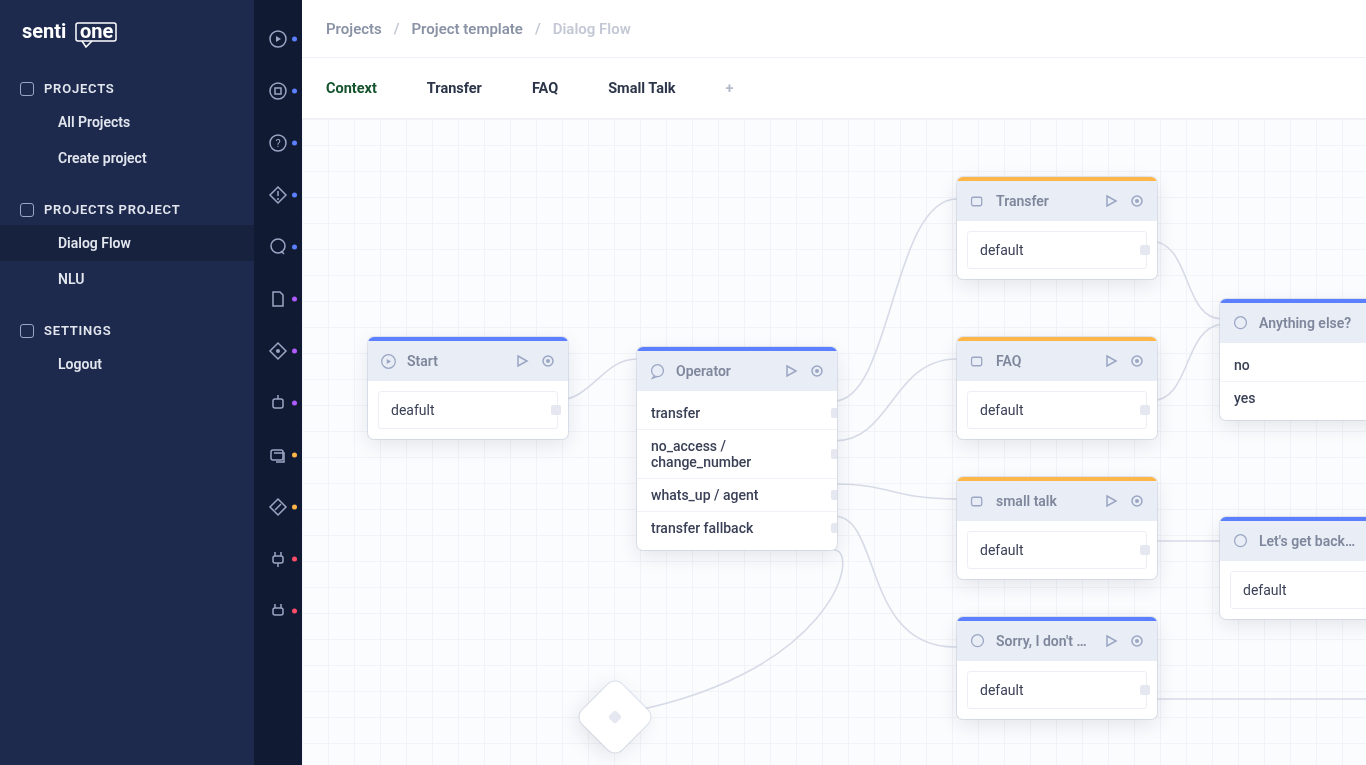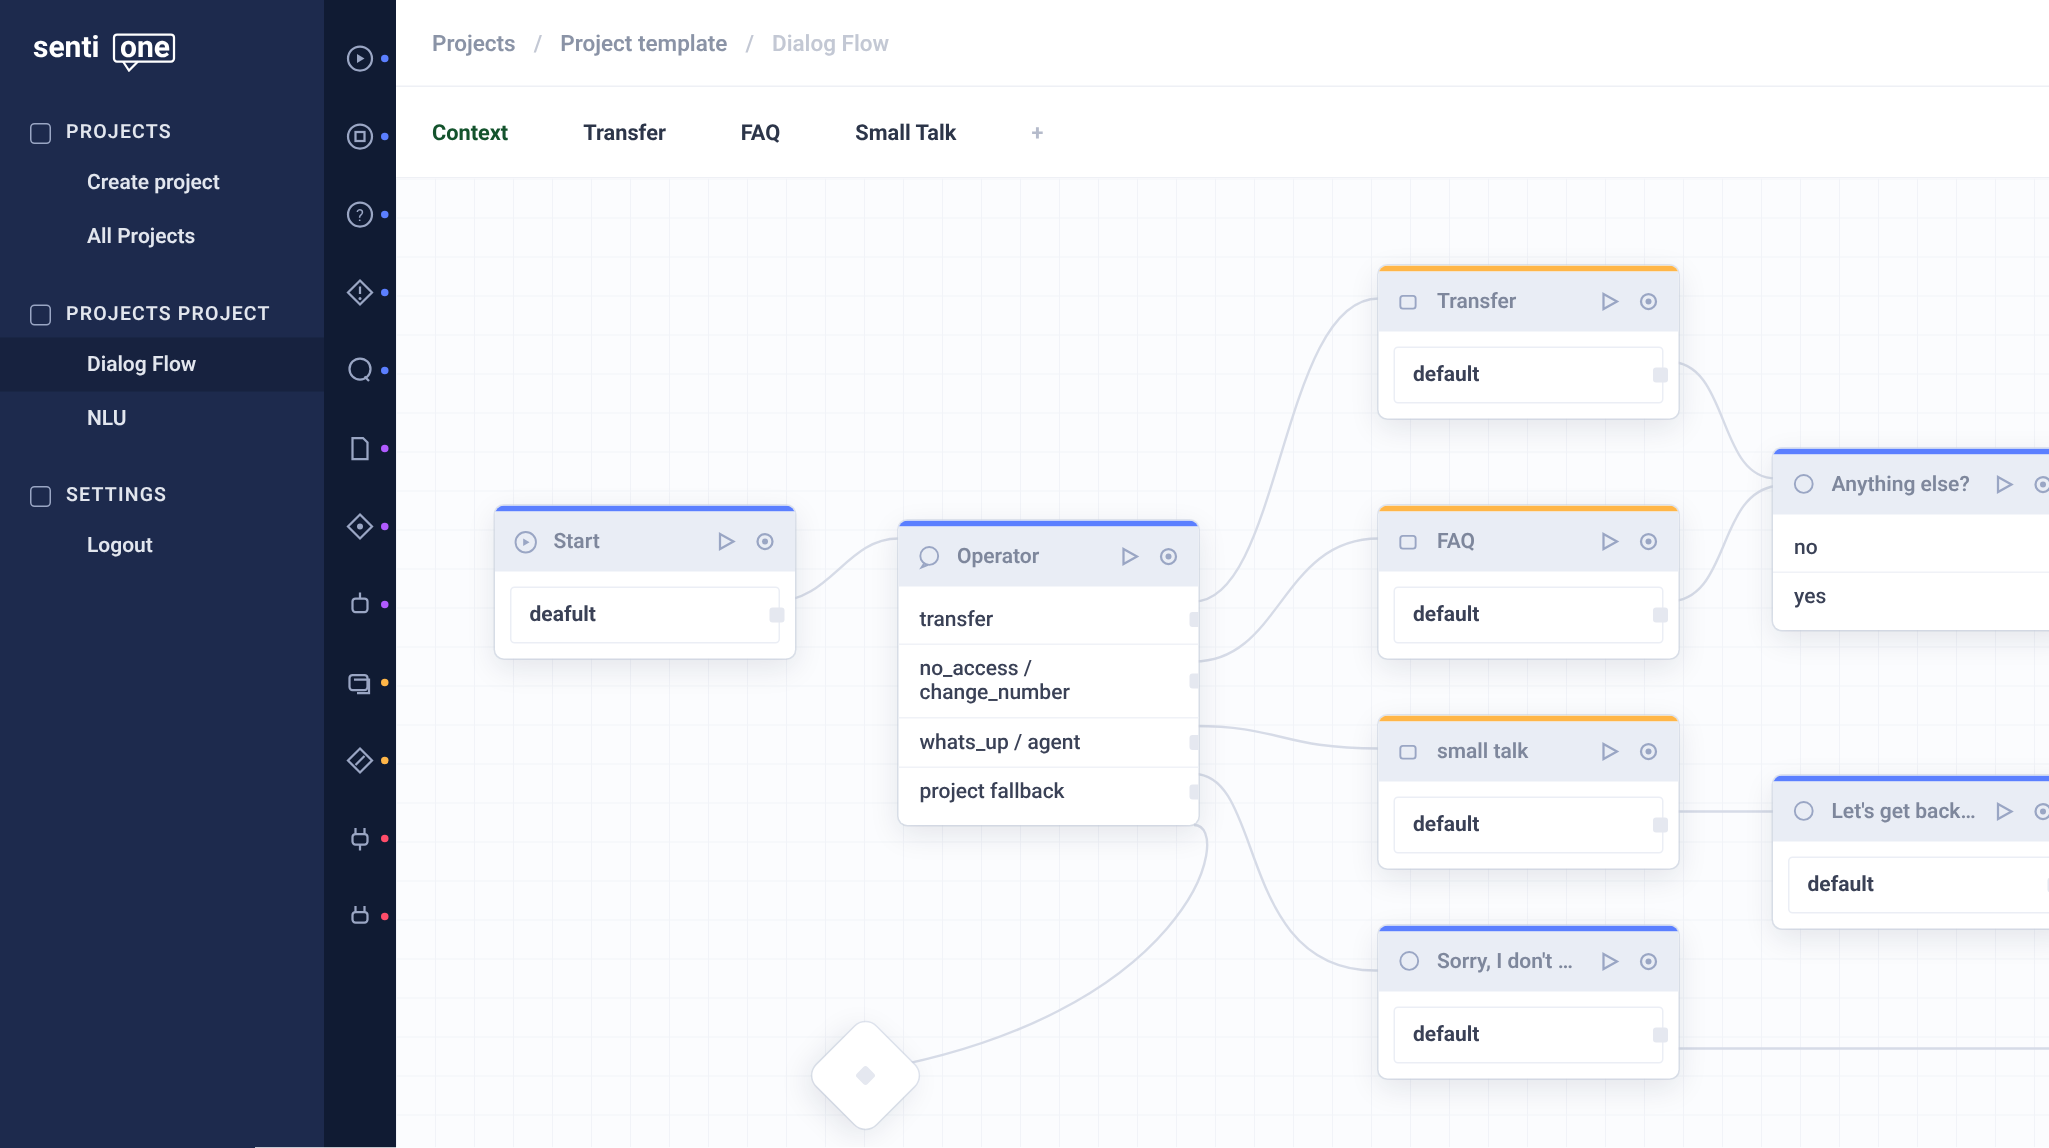--- a/index.html
+++ b/index.html
@@ -1,19 +1,19 @@
 <!DOCTYPE html>
 <html><head>
 <meta charset="utf-8">
 <style>
   *{box-sizing:border-box;margin:0;padding:0;font-family:-apple-system,BlinkMacSystemFont,"Segoe UI",Roboto,sans-serif}
   body{display:flex;height:765px;width:1366px;overflow:hidden;background:#fff}
   
   
-  .sidebar-main{width:216px;background:#1D2A4D;color:#fff;flex-shrink:0;display:flex;flex-direction:column;padding-top:20px}
+  .sidebar-main{width:254px;background:#1D2A4D;color:#fff;flex-shrink:0;display:flex;flex-direction:column;padding-top:20px}
   .logo{margin:0 0 25px 22px}
   .logo svg{display:block}
   .section-header{display:flex;align-items:center;gap:10px;padding:8px 20px;letter-spacing:.06em;font-size:13px;font-weight:600;color:#E2E6EE}
   .section-header .ic{width:14px;height:14px;border:1.5px solid #9aa6c4;border-radius:3px;flex-shrink:0}
   .nav-item{padding:10px 20px 10px 58px;font-size:14px;font-weight:600;color:#E2E6EE;cursor:pointer}
   .nav-item.active{background:#17223F}
   .section-gap{height:18px}
 
   
   .rail{width:48px;background:#101B33;flex-shrink:0;padding-top:28px;display:flex;flex-direction:column;align-items:center;gap:30px}
@@ -37,21 +37,21 @@
   
   .flow-node{position:absolute;background:#fff;border-radius:6px;box-shadow:0 6px 20px rgba(20,30,60,.10),0 0 0 1px rgba(210,216,230,.6);overflow:hidden}
   .stripe{height:4px}
   .stripe.blue{background:#5B7FFF}
   .stripe.orange{background:#FFB648}
   .node-head{background:#E9EDF5;display:flex;align-items:center;gap:10px;padding:0 12px;height:40px;color:#7E879C;font-weight:600;font-size:14px}
   .node-head .title{flex:1;white-space:nowrap;overflow:hidden;text-overflow:ellipsis}
   .node-head .ic{width:17px;height:17px;flex-shrink:0}
   .node-head .act{width:16px;height:16px;flex-shrink:0}
   .node-body{padding:10px}
-  .slot{background:#fff;border:1px solid #EBEEF5;border-radius:3px;padding:10px 12px;font-size:14px;color:#3A4156;font-weight:700;position:relative;margin-bottom:0}
+  .slot{background:#fff;border:1px solid #EBEEF5;border-radius:3px;padding:10px 12px;font-size:14px;color:#3A4156;font-weight:400;position:relative;margin-bottom:0}
   .slot .port{position:absolute;right:-4px;top:50%;transform:translateY(-50%);width:10px;height:10px;background:#E5E8F0;border-radius:2px}
   .multi-slot{padding:6px 0}
   .multi-slot .row{padding:8px 14px;font-size:14px;color:#3A4156;font-weight:500;position:relative;border-bottom:1px solid #F0F2F7}
   .multi-slot .row:last-child{border-bottom:none}
   .multi-slot .row .port{position:absolute;right:-4px;top:50%;transform:translateY(-50%);width:10px;height:10px;background:#E5E8F0;border-radius:2px}
 
   .diamond{position:absolute;width:56px;height:56px;background:#fff;border-radius:10px;transform:rotate(45deg);box-shadow:0 6px 20px rgba(20,30,60,.10),0 0 0 1px rgba(210,216,230,.6)}
   .diamond::after{content:"";position:absolute;inset:0;margin:auto;width:10px;height:10px;background:#E5E8F0;border-radius:2px}
 
   svg.connectors{position:absolute;inset:0;width:100%;height:100%;pointer-events:none}
@@ -67,22 +67,22 @@
       <rect x="54" y="3" width="40" height="18" rx="2" stroke="#fff" stroke-width="1.5" fill="none"></rect>
       <text x="58" y="18" font-family="inherit" font-size="20" font-weight="700" fill="#fff">one</text>
       <path d="M60 21 L64 27 L70 21" stroke="#fff" stroke-width="1.5" fill="none"></path>
     </svg>
   </div>
 
   <div class="section-header">
     <span class="ic"></span>
     <span>PROJECTS</span>
   </div>
+  <div class="nav-item">All Projects</div>
   <div class="nav-item">Create project</div>
-  <div class="nav-item">All Projects</div>
 
   <div class="section-gap"></div>
   <div class="section-header">
     <span class="ic"></span>
     <span>PROJECTS PROJECT</span>
   </div>
   <div class="nav-item active">Dialog Flow</div>
   <div class="nav-item">NLU</div>
 
   <div class="section-gap"></div>
@@ -252,21 +252,21 @@
           </svg>
         <svg class="act" viewBox="0 0 16 16">
             <circle cx="8" cy="8" r="5" stroke="#9aa6c4" stroke-width="1.5" fill="none"></circle>
             <circle cx="8" cy="8" r="2" fill="#9aa6c4"></circle>
           </svg>
       </div>
       <div class="multi-slot">
         <div class="row"><span>transfer</span><span class="port"></span></div>
         <div class="row"><span>no_access / change_number</span><span class="port"></span></div>
         <div class="row"><span>whats_up / agent</span><span class="port"></span></div>
-        <div class="row"><span>project fallback</span><span class="port"></span></div>
+        <div class="row"><span>transfer fallback</span><span class="port"></span></div>
       </div>
     </div>
 
     <div class="flow-node" style="left:655px;top:58px;width:200px">
       <div class="stripe orange"></div>
       <div class="node-head">
         <svg class="ic" viewBox="0 0 20 20">
             <rect x="3" y="5" width="12" height="10" rx="2" stroke="#9aa6c4" stroke-width="1.5" fill="none"></rect>
           </svg>
         <span class="title">Transfer</span>

